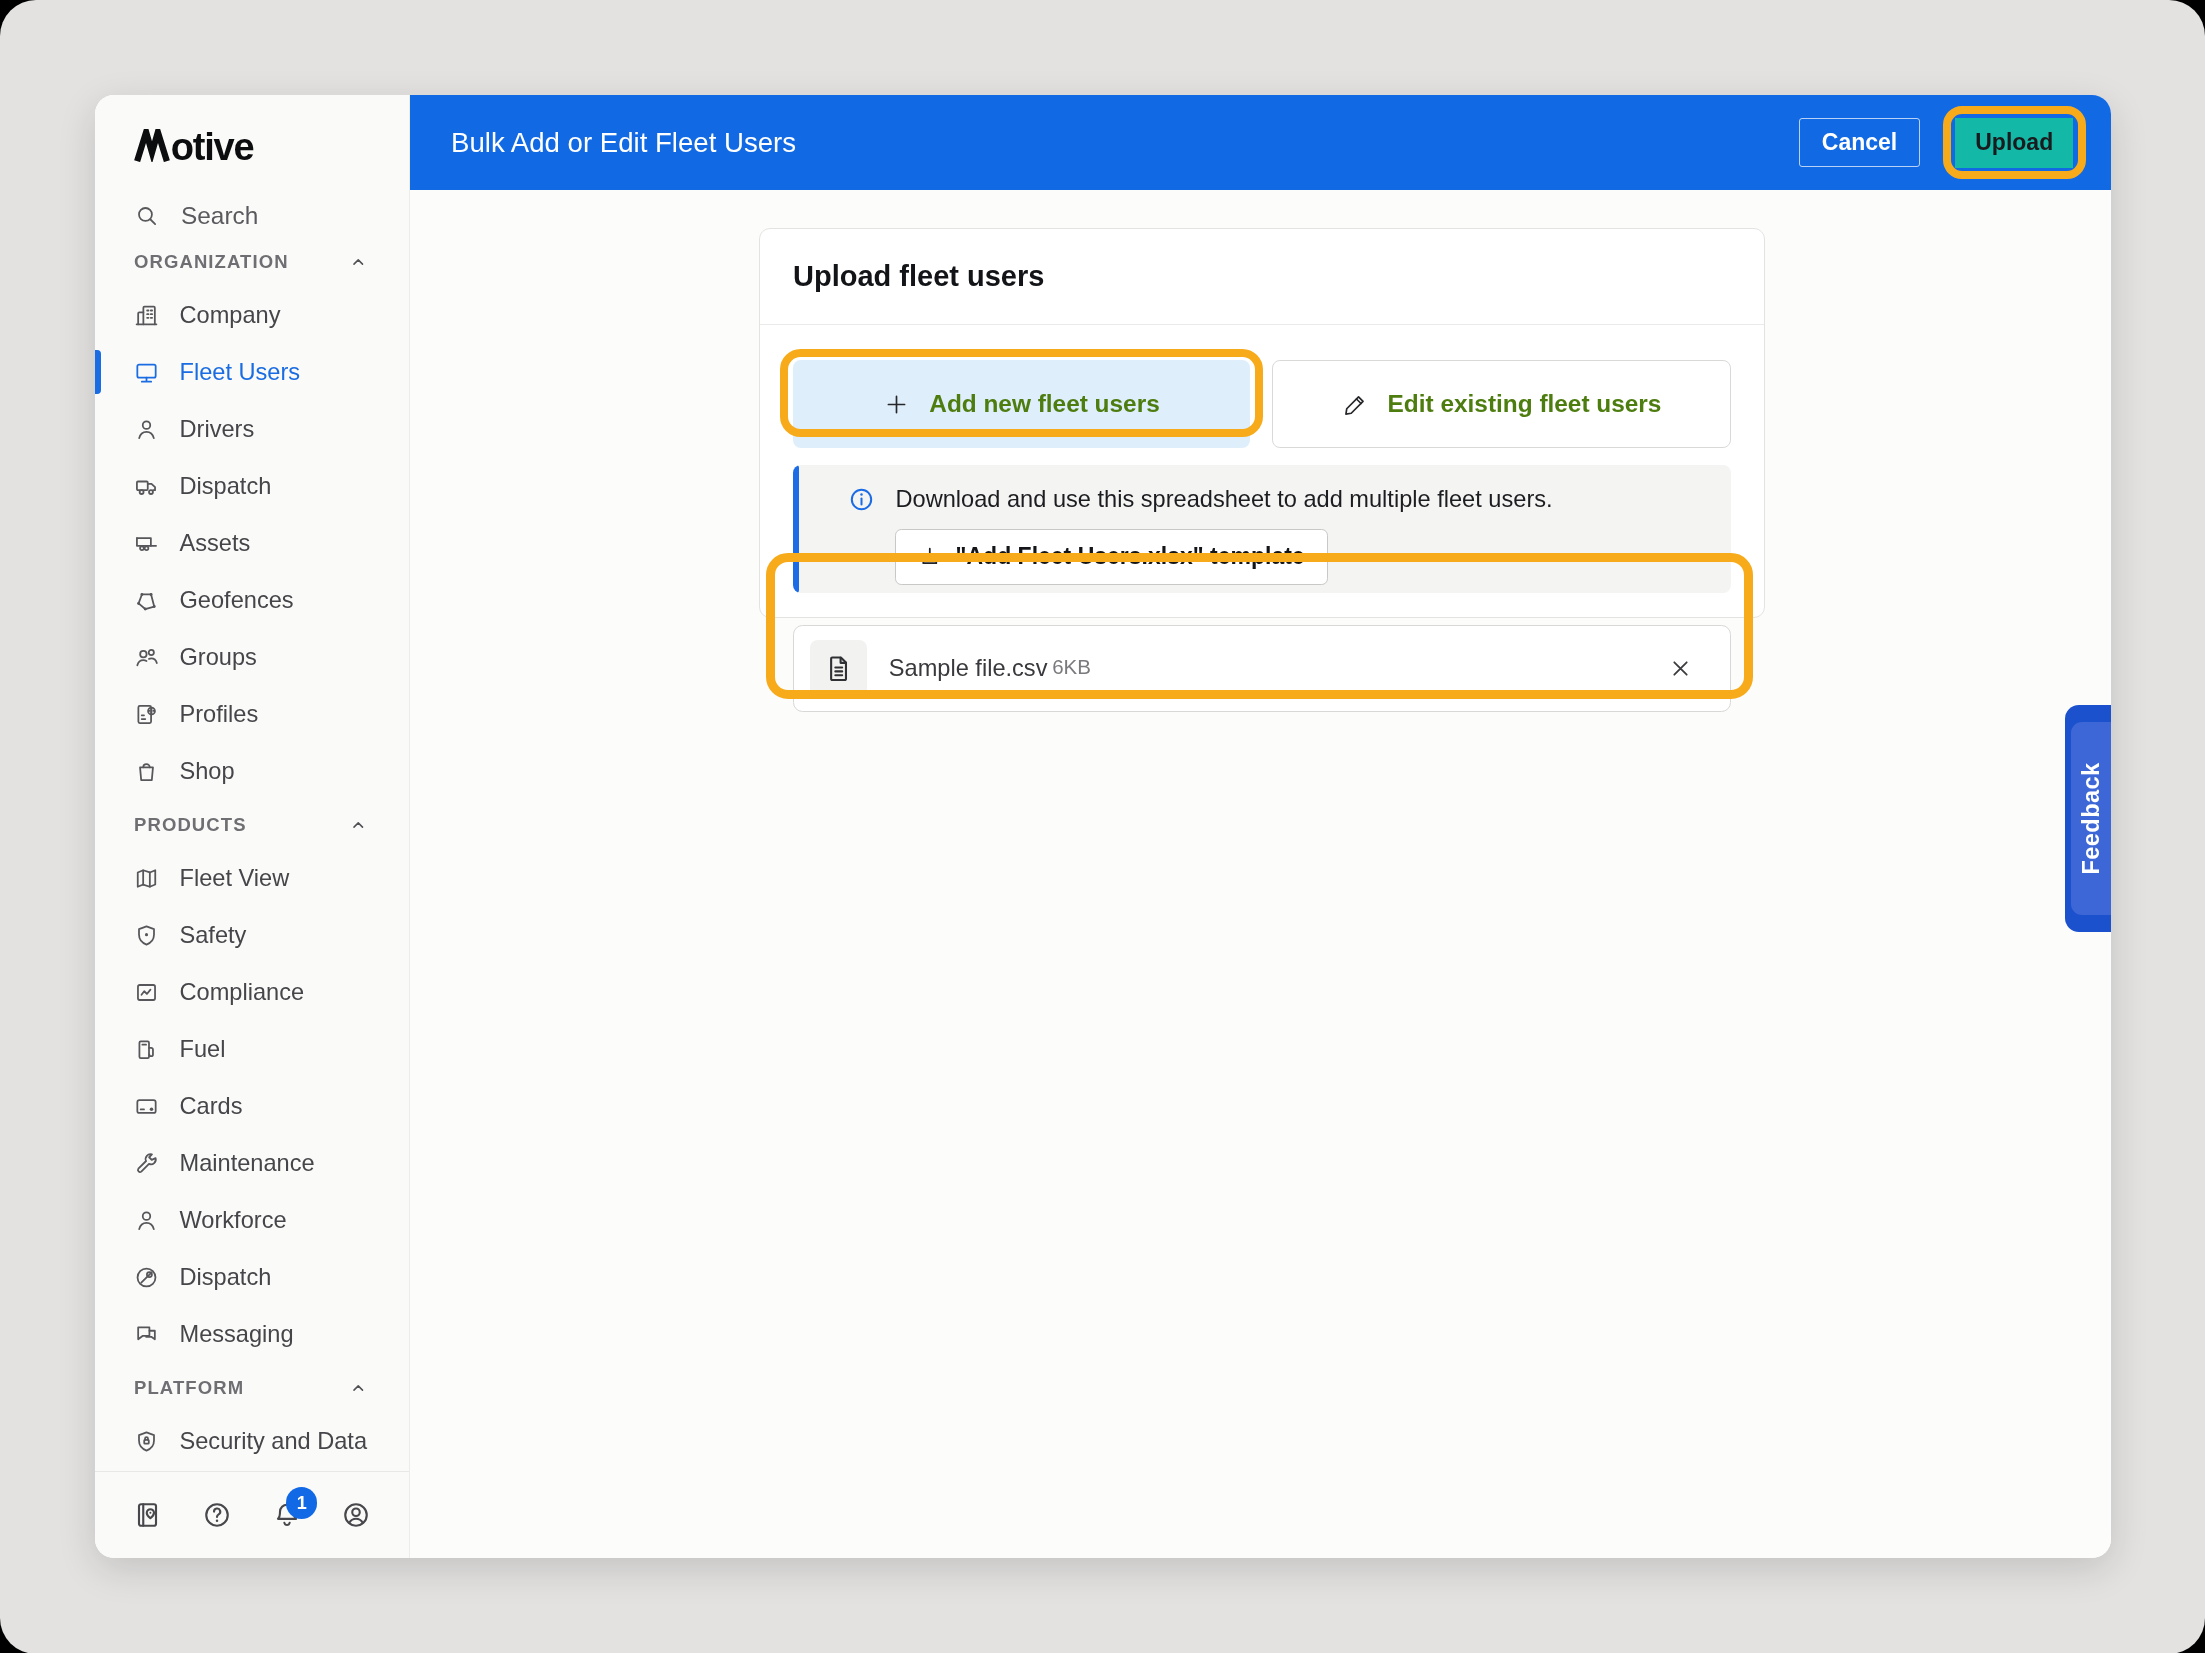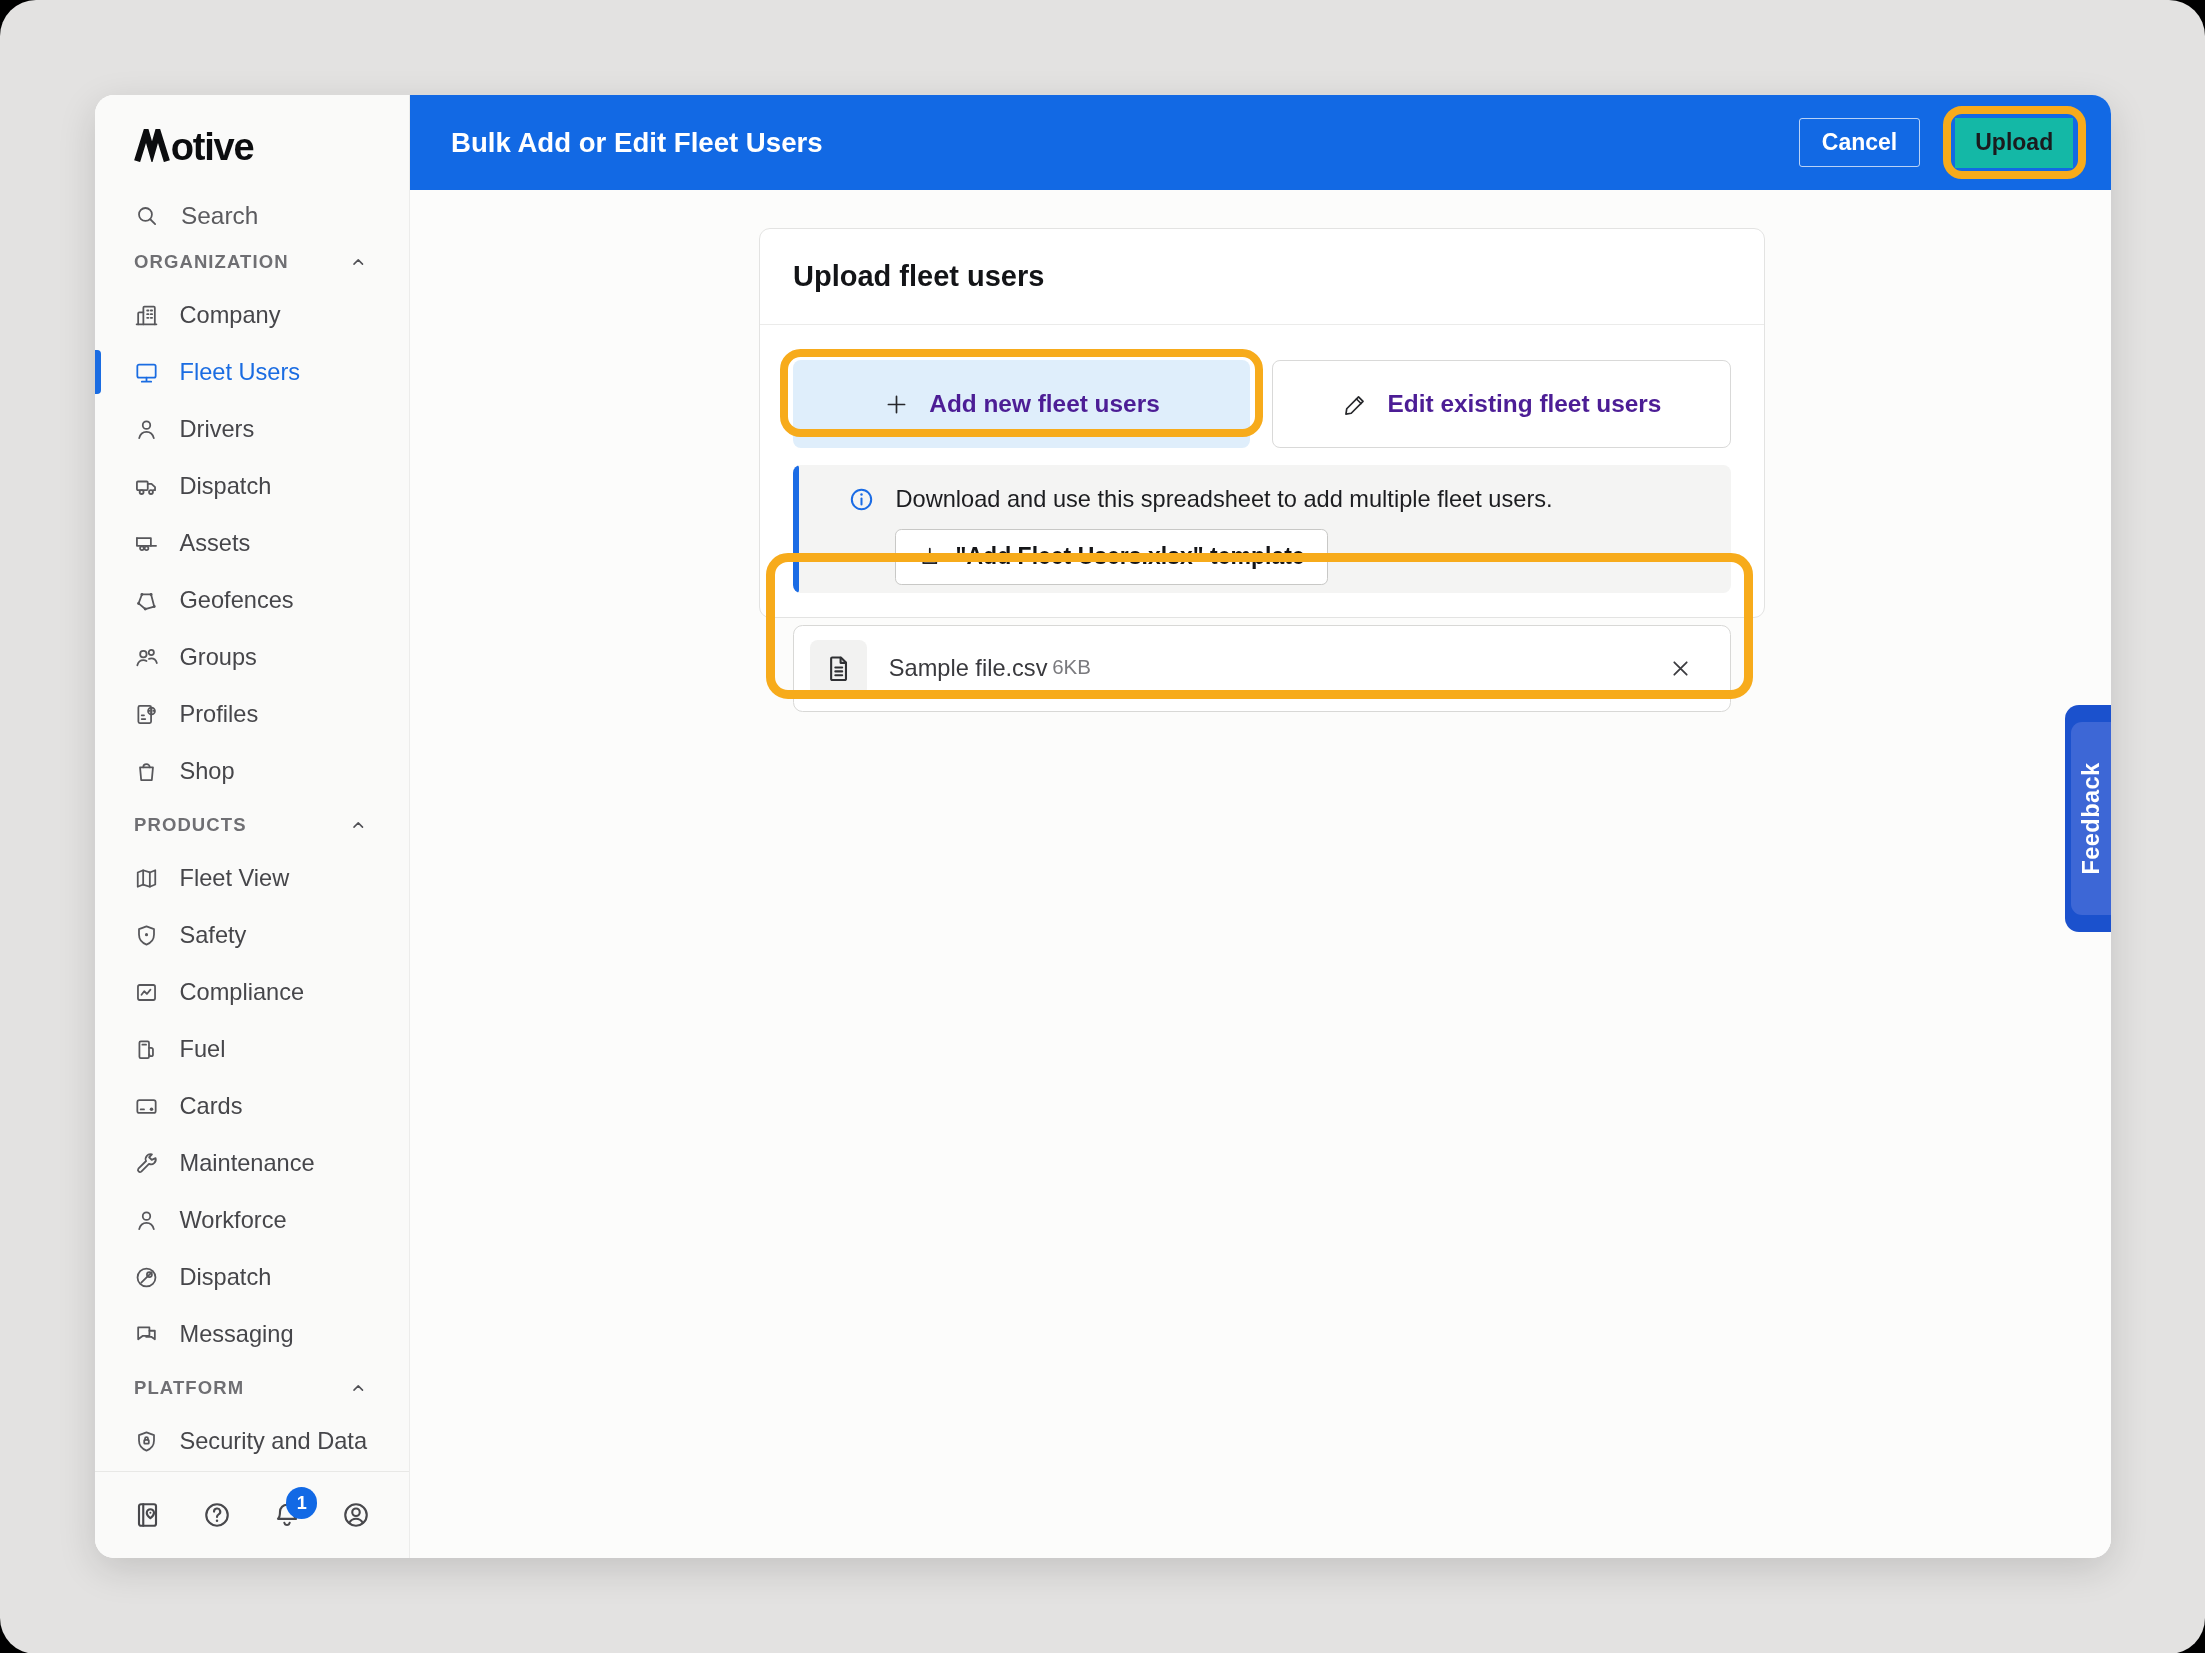--- a/index.html
+++ b/index.html
@@ -37,40 +37,40 @@
                   display:flex;align-items:center;justify-content:space-between;padding:0 38px;}
   .foot-btn{position:relative;width:30px;height:30px;color:#48484c;}
   .foot-btn .icn{width:30px;height:30px;}
   .badge{position:absolute;top:-12.6px;right:-15.8px;min-width:31.5px;height:31.5px;border-radius:15.8px;
          background:var(--badge-blue,#1269e5);color:#fff;font-size:18px;font-weight:700;
          display:flex;align-items:center;justify-content:center;}
 
   
   .header{position:absolute;left:315px;top:0;right:0;height:95px;background:var(--header-blue,#1269e4);
           display:flex;align-items:center;padding:0 22px 0 41px;}
-  .header-title{color:#fff;font-size:27.6px;font-weight:700;}
+  .header-title{color:#fff;font-size:27.6px;font-weight:400;}
   .header-actions{margin-left:auto;display:flex;align-items:center;gap:35px;}
   .btn-cancel{height:49px;padding:0 22px;border:1.6px solid rgba(255,255,255,.7);border-radius:3px;
               color:#fff;font-size:23px;font-weight:700;display:flex;align-items:center;}
   .upload-wrap{position:relative;margin-right:15.8px;}
   .btn-upload{height:50px;padding:0 20px;background:#14b8a6;border-radius:0;color:#1a1b1e;
               font-size:23px;font-weight:700;display:flex;align-items:center;}
   .ring{position:absolute;border:8.7px solid var(--annotation-orange,#f7ab1b);border-radius:19px;pointer-events:none;}
   .upload-ring{left:-12.6px;right:-12.6px;top:-11.8px;bottom:-11.8px;}
 
   
   .content{position:absolute;left:315px;top:95px;right:0;bottom:0;background:#fcfcfb;}
   .card{position:absolute;left:349px;top:38px;width:1006px;height:390px;background:#fff;
         border:1.6px solid #e3e3e2;border-radius:11px;}
   .card-title{height:96px;display:flex;align-items:center;padding:0 33px;font-size:29px;font-weight:700;color:#131417;border-bottom:1.6px solid #ebebea;}
   .card-body{position:relative;padding:35px 33px 0 33px;}
 
   .tabs{display:flex;gap:22px;}
   .tab{flex:1;height:88px;border-radius:7.9px;display:flex;align-items:center;justify-content:center;gap:19px;
-       font-size:24.4px;font-weight:700;color:#4c1d95;position:relative;}
+       font-size:24.4px;font-weight:700;color:#4d7c0f;position:relative;}
   .tab .icn{width:27px;height:27px;color:#26272b;}
   .tab-add{background:var(--selected-tab-bg,#dfeefb);}
   .tab-edit{background:#fff;border:1.6px solid #d9d9d8;}
   .add-ring{left:-13.4px;right:-13.4px;top:-11px;bottom:11px;border-radius:20.5px;}
 
   .info-box{margin-top:17.3px;position:relative;background:#f4f4f3;border-radius:7.9px;height:128px;
             padding:20.5px 23.6px 0 55px;overflow:hidden;}
   .info-stripe{position:absolute;left:0;top:0;bottom:0;width:5.5px;background:var(--info-stripe-blue,#1b6ce5);border-radius:3.2px;}
   .info-line{display:flex;align-items:center;gap:20.5px;}
   .info-line .icn{width:27px;height:27px;color:var(--info-stripe-blue,#1b6ce5);flex:0 0 auto;}

